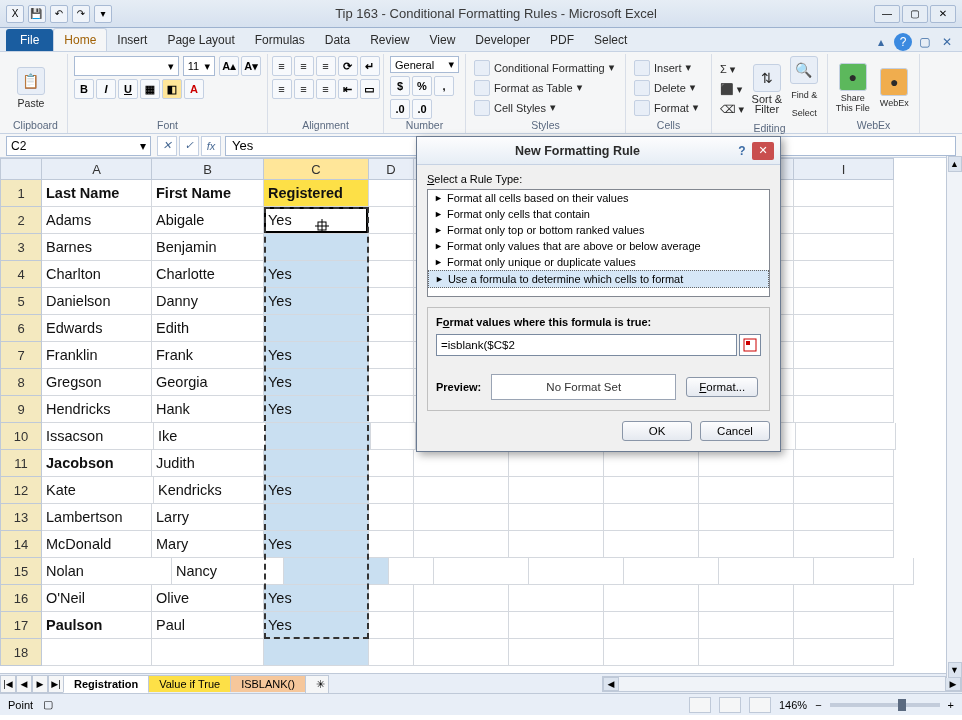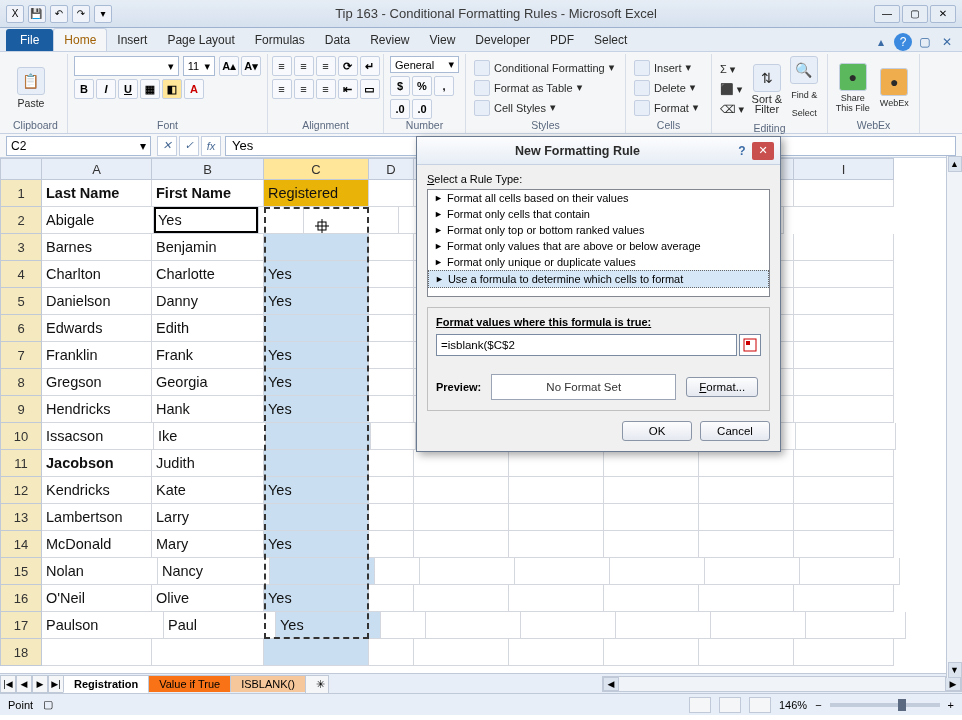--- a/index.html
+++ b/index.html
@@ -48,31 +48,31 @@
   .colheads { display:flex; height:22px; }
   .cornercell { width:42px; background:#e8eef7; border:1px solid #bfc9d8; }
   .colhead { background:#e8eef7; border:1px solid #bfc9d8; border-left:none; text-align:center; font-size:13px; display:flex; align-items:center; justify-content:center; color:#333;}
   .colhead.sel { background:#ffe699; }
   .rows { }
   .row { display:flex; height:27px; }
   .rowhead { width:42px; background:#f4e9bf; border:1px solid #bfc9d8; border-top:none; text-align:center; font-size:13px; display:flex; align-items:center; justify-content:center; color:#333;}
   .cell { border:1px solid #d4d8de; border-top:none; border-left:none; padding:2px 4px; font-size:14.5px; display:flex; align-items:center; color:#111; background:#fff;}
   .cell.hdr { font-weight:bold; }
   .cell.selcol { background:#c9dff1; }
-  .cell.selcol.hdr { background:#eab308; font-weight:normal;}
+  .cell.selcol.hdr { background:#fde047; font-weight:bold;}
   .cell.active { background:#fff; box-shadow: inset 0 0 0 2px #000; }
   .seloutline { position:absolute; border:2px dashed #333; pointer-events:none; }
 
   
   .sheetbar { height:20px; background:#e8eef7; border-top:1px solid #bfc9d8; display:flex; align-items:center; font-size:11px;}
   .sheetbar .nav { display:flex; gap:0; }
   .sheetbar .nav .nb { width:16px; height:18px; border:1px solid #bfc9d8; display:flex; align-items:center; justify-content:center; background:#f5f6f7; font-size:9px;}
   .sheetbar .stab { padding:2px 10px; border:1px solid #bfc9d8; border-bottom:none; background:#f5f6f7; margin-left:-1px;}
   .sheetbar .stab.active { background:#fff; font-weight:bold; border-bottom:1px solid #fff;}
-  .sheetbar .stab.green { background:#f97316; }
+  .sheetbar .stab.green { background:#fde047; }
   .sheetbar .stab.orange { background:#f6c79b; }
   .sheetbar .spacer { flex:1; }
   .sheetbar .hscroll { width:360px; height:16px; border:1px solid #bfc9d8; background:#f0f3f8; display:flex; align-items:center;}
   .sheetbar .hscroll .arrow { width:16px; height:14px; background:#dce4ef; border:1px solid #bfc9d8; font-size:9px; display:flex; align-items:center; justify-content:center;}
 
   
   .statusbar { height:22px; background:#e8eef7; border-top:1px solid #bfc9d8; display:flex; align-items:center; font-size:11px; padding:0 8px; gap:10px;}
   .statusbar .rs { margin-left:auto; display:flex; align-items:center; gap:8px;}
   .viewbtn { width:22px; height:16px; border:1px solid #bfc9d8; background:#f5f6f7;}
   .zoomslider { width:110px; height:4px; background:#c3ccdb; position:relative;}
@@ -86,21 +86,21 @@
   .dialog .dtitle .dclose { width:22px; height:18px; background:#c94f4f; color:#fff; display:flex; align-items:center; justify-content:center; border-radius:2px; font-size:11px;}
   .dialog .dbody { padding:8px 10px 10px; }
   .dialog .seclabel { font-size:11px; margin-bottom:4px; }
   .dialog .seclabel u { text-decoration:underline; }
   .dialog .rulelist { border:1px solid #828790; background:#fff; height:108px; overflow:hidden;}
   .dialog .ruleitem { padding:2px 6px; font-size:11px; display:flex; align-items:center; gap:4px; white-space:nowrap;}
   .dialog .ruleitem.sel { background:#d6e7f7; border:1px dotted #666; }
   .dialog .ruleitem .arrow { font-size:9px; }
   .dialog .editsec { margin-top:10px; }
   .dialog .innerbox { border:1px solid #c0c0c0; padding:8px 8px 10px; background:#f0f0f0; margin-top:4px;}
-  .dialog .innerbox .bl { font-size:11px; font-weight:bold; margin-bottom:6px;text-decoration:underline; }
+  .dialog .innerbox .bl { font-size:11px; font-weight:bold; margin-bottom:6px; }
   .dialog .formulainp { width:100%; display:flex; gap:2px;}
   .dialog .formulainp input { flex:1; border:1px solid #7a8aa0; padding:2px 4px; font-size:11.5px; height:22px;}
   .dialog .formulainp .refbtn { width:22px; height:22px; border:1px solid #7a8aa0; background:#fff; display:flex; align-items:center; justify-content:center;}
   .dialog .prevrow { display:flex; align-items:center; gap:10px; margin-top:18px;}
   .dialog .prevrow .plabel { font-size:11px; font-weight:bold;}
   .dialog .prevrow .preview { border:1px solid #9aa4b4; width:185px; height:26px; display:flex; align-items:center; justify-content:center; font-size:11.5px; color:#333; background:#fff;}
   .dialog .dbtn { border:1px solid #8a96a8; background:linear-gradient(#fdfdfe,#e5e9f0); padding:3px 12px; font-size:11.5px; border-radius:3px; min-width:70px; text-align:center;}
   .dialog .footer { display:flex; justify-content:flex-end; gap:8px; margin-top:10px;}
 
   .vscroll { position:absolute; right:0; top:156px; bottom:42px; width:16px; background:#f0f3f8; border-left:1px solid #bfc9d8; display:flex; flex-direction:column; align-items:center;}
@@ -335,20 +335,21 @@
           <div class="cell hdr selcol" style="width: 105px;">Registered</div>
           <div class="cell" style="width: 45px;"></div>
           <div class="cell" style="width: 95px;"></div>
           <div class="cell" style="width: 95px;"></div>
           <div class="cell" style="width: 95px;"></div>
           <div class="cell" style="width: 95px;"></div>
           <div class="cell" style="width: 100px;"></div>
         </div>
         <div class="row">
           <div class="rowhead">2</div>
+          <div class="cell" style="width: 110px;">Adams</div>
           <div class="cell" style="width: 112px;">Abigale</div>
           <div class="cell active" style="width: 105px;">Yes</div>
           <div class="cell" style="width: 45px;"></div>
           <div class="cell" style="width: 95px;"></div>
           <div class="cell" style="width: 95px;"></div>
           <div class="cell" style="width: 95px;"></div>
           <div class="cell" style="width: 95px;"></div>
           <div class="cell" style="width: 100px;"></div>
         </div>
         <div class="row">
@@ -454,22 +455,22 @@
           <div class="cell selcol" style="width: 105px;"></div>
           <div class="cell" style="width: 45px;"></div>
           <div class="cell" style="width: 95px;"></div>
           <div class="cell" style="width: 95px;"></div>
           <div class="cell" style="width: 95px;"></div>
           <div class="cell" style="width: 95px;"></div>
           <div class="cell" style="width: 100px;"></div>
         </div>
         <div class="row">
           <div class="rowhead">12</div>
+          <div class="cell" style="width: 112px;">Kate</div>
           <div class="cell" style="width: 110px;">Kendricks</div>
-          <div class="cell" style="width: 112px;">Kate</div>
           <div class="cell selcol" style="width: 105px;">Yes</div>
           <div class="cell" style="width: 45px;"></div>
           <div class="cell" style="width: 95px;"></div>
           <div class="cell" style="width: 95px;"></div>
           <div class="cell" style="width: 95px;"></div>
           <div class="cell" style="width: 95px;"></div>
           <div class="cell" style="width: 100px;"></div>
         </div>
         <div class="row">
           <div class="rowhead">13</div>
@@ -490,21 +491,21 @@
           <div class="cell selcol" style="width: 105px;">Yes</div>
           <div class="cell" style="width: 45px;"></div>
           <div class="cell" style="width: 95px;"></div>
           <div class="cell" style="width: 95px;"></div>
           <div class="cell" style="width: 95px;"></div>
           <div class="cell" style="width: 95px;"></div>
           <div class="cell" style="width: 100px;"></div>
         </div>
         <div class="row">
           <div class="rowhead">15</div>
-          <div class="cell" style="width: 116px;">Nolan</div>
+          <div class="cell" style="width: 130px;">Nolan</div>
           <div class="cell" style="width: 112px;">Nancy</div>
           <div class="cell selcol" style="width: 105px;"></div>
           <div class="cell" style="width: 45px;"></div>
           <div class="cell" style="width: 95px;"></div>
           <div class="cell" style="width: 95px;"></div>
           <div class="cell" style="width: 95px;"></div>
           <div class="cell" style="width: 95px;"></div>
           <div class="cell" style="width: 100px;"></div>
         </div>
         <div class="row">
@@ -514,21 +515,21 @@
           <div class="cell selcol" style="width: 105px;">Yes</div>
           <div class="cell" style="width: 45px;"></div>
           <div class="cell" style="width: 95px;"></div>
           <div class="cell" style="width: 95px;"></div>
           <div class="cell" style="width: 95px;"></div>
           <div class="cell" style="width: 95px;"></div>
           <div class="cell" style="width: 100px;"></div>
         </div>
         <div class="row">
           <div class="rowhead">17</div>
-          <div class="cell" style="width: 122px;">Paulson</div>
+          <div class="cell" style="width: 110px; font-weight: bold;">Paulson</div>
           <div class="cell" style="width: 112px;">Paul</div>
           <div class="cell selcol" style="width: 105px;">Yes</div>
           <div class="cell" style="width: 45px;"></div>
           <div class="cell" style="width: 95px;"></div>
           <div class="cell" style="width: 95px;"></div>
           <div class="cell" style="width: 95px;"></div>
           <div class="cell" style="width: 95px;"></div>
           <div class="cell" style="width: 100px;"></div>
         </div>
         <div class="row">

